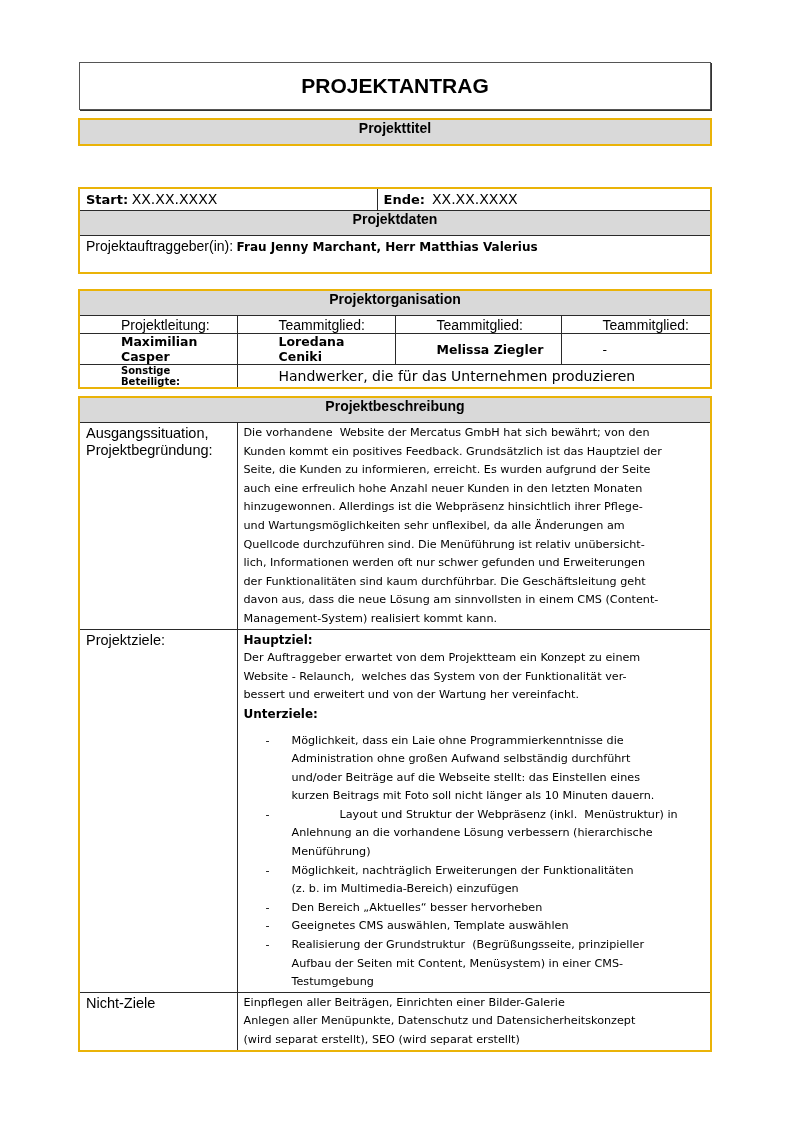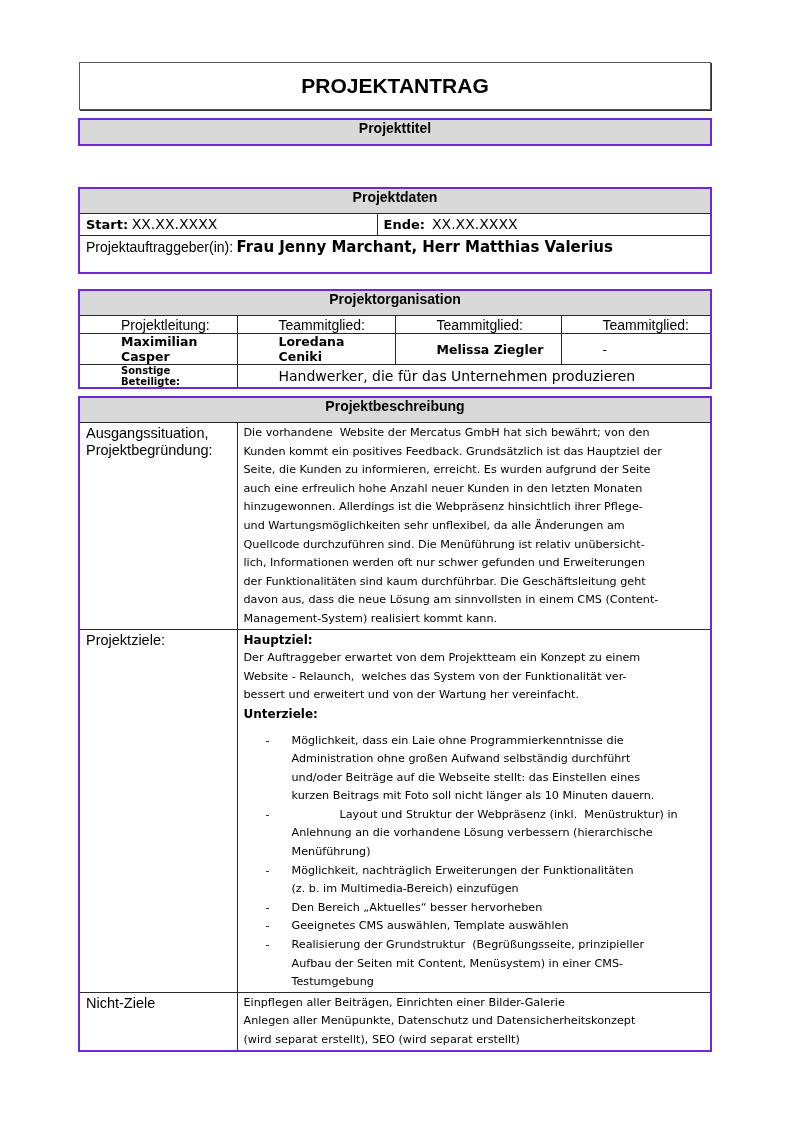--- a/index.html
+++ b/index.html
@@ -8,40 +8,40 @@
   .title-box {
     position: absolute; left: 79px; top: 62px; width: 630px; height: 46px;
     border: 1px solid #555; box-shadow: 1px 1px 0 #333;
     display: flex; align-items: center; justify-content: center;
     font-family: "Liberation Sans", sans-serif; font-weight: bold; font-size: 21px;
   }
 
   table.sec {
     position: absolute; left: 78px; width: 634px;
     border-collapse: collapse; table-layout: fixed;
-    border: 2px solid #6d28d9;
+    border: 2px solid #eab308;
   }
   table.sec td, table.sec th {
     border: 1px solid #2a2a2a; padding: 0 6px; vertical-align: top;
   }
   th.head {
     background: #d9d9d9; font-family: "Liberation Sans", sans-serif; font-weight: bold;
     font-size: 14px; height: 24px; text-align: center; vertical-align: middle;
   }
 
   #sec-titel { top: 118px; }
   #sec-titel td.val { text-align: center; font-family: "DejaVu Sans", sans-serif; font-weight: bold; font-size: 12.5px; height: 20px; vertical-align: middle; }
 
   #sec-daten { top: 187px; }
   #sec-daten td { font-size: 14px; height: 21px; vertical-align: middle; }
   .lbl-b { font-family: "DejaVu Sans", sans-serif; font-weight: bold; font-size: 13px; }
   .val-n { font-family: "DejaVu Sans", sans-serif; font-size: 14px; }
   #sec-daten td.auftrag { height: 34px; vertical-align: top; padding-top: 2px; }
   .plain { font-family: "Liberation Sans", sans-serif; font-size: 14px; }
-  .hand-b { font-family: "DejaVu Sans", sans-serif; font-weight: bold; font-size: 15px; }
+  .hand-b { font-family: "DejaVu Sans", sans-serif; font-weight: bold; font-size: 12px; }
 
   #sec-org { top: 289px; }
   #sec-org td { height: 17px; vertical-align: middle; padding-left: 41px; }
   #sec-org td.name { font-family: "DejaVu Sans", sans-serif; font-weight: bold; font-size: 12.5px; height: 19px; }
   #sec-org td.small { font-family: "DejaVu Sans", sans-serif; font-weight: bold; font-size: 10px; height: 16px; }
   #sec-org td.small-n { font-family: "DejaVu Sans", sans-serif; font-size: 14px; height: 16px; }
 
   #sec-beschr { top: 396px; }
   #sec-beschr td.rowlabel { font-family: "Liberation Sans", sans-serif; font-size: 14.5px; line-height: 17px; padding-top: 2px; }
   #sec-beschr td.body { font-family: "DejaVu Sans", sans-serif; font-size: 11.2px; line-height: 18.6px; padding: 1px 6px 0 6px; }
@@ -63,32 +63,32 @@
 </tbody>
   </table>
 
 <table class="sec" id="sec-daten">
   <colgroup>
       <col style="width:298px">
       <col>
     </colgroup>
   <tbody>
       <tr>
-        <th class="head" colspan="2">Projektdaten</th>
-      </tr>
-  <tr>
     <td>
       <span class="lbl-b">Start:</span>
       <span class="val-n">XX.XX.XXXX</span>
     </td>
     <td>
       <span class="lbl-b">Ende:</span>&nbsp;
       <span class="val-n">XX.XX.XXXX</span>
     </td>
   </tr>
+  <tr>
+        <th class="head" colspan="2">Projektdaten</th>
+      </tr>
   <tr>
     <td class="auftrag" colspan="2">
       <span class="plain">Projektauftraggeber(in):</span>
       <span class="hand-b">Frau Jenny Marchant, Herr Matthias Valerius</span>
     </td>
   </tr>
 </tbody>
   </table>
 
 <table class="sec" id="sec-org">

